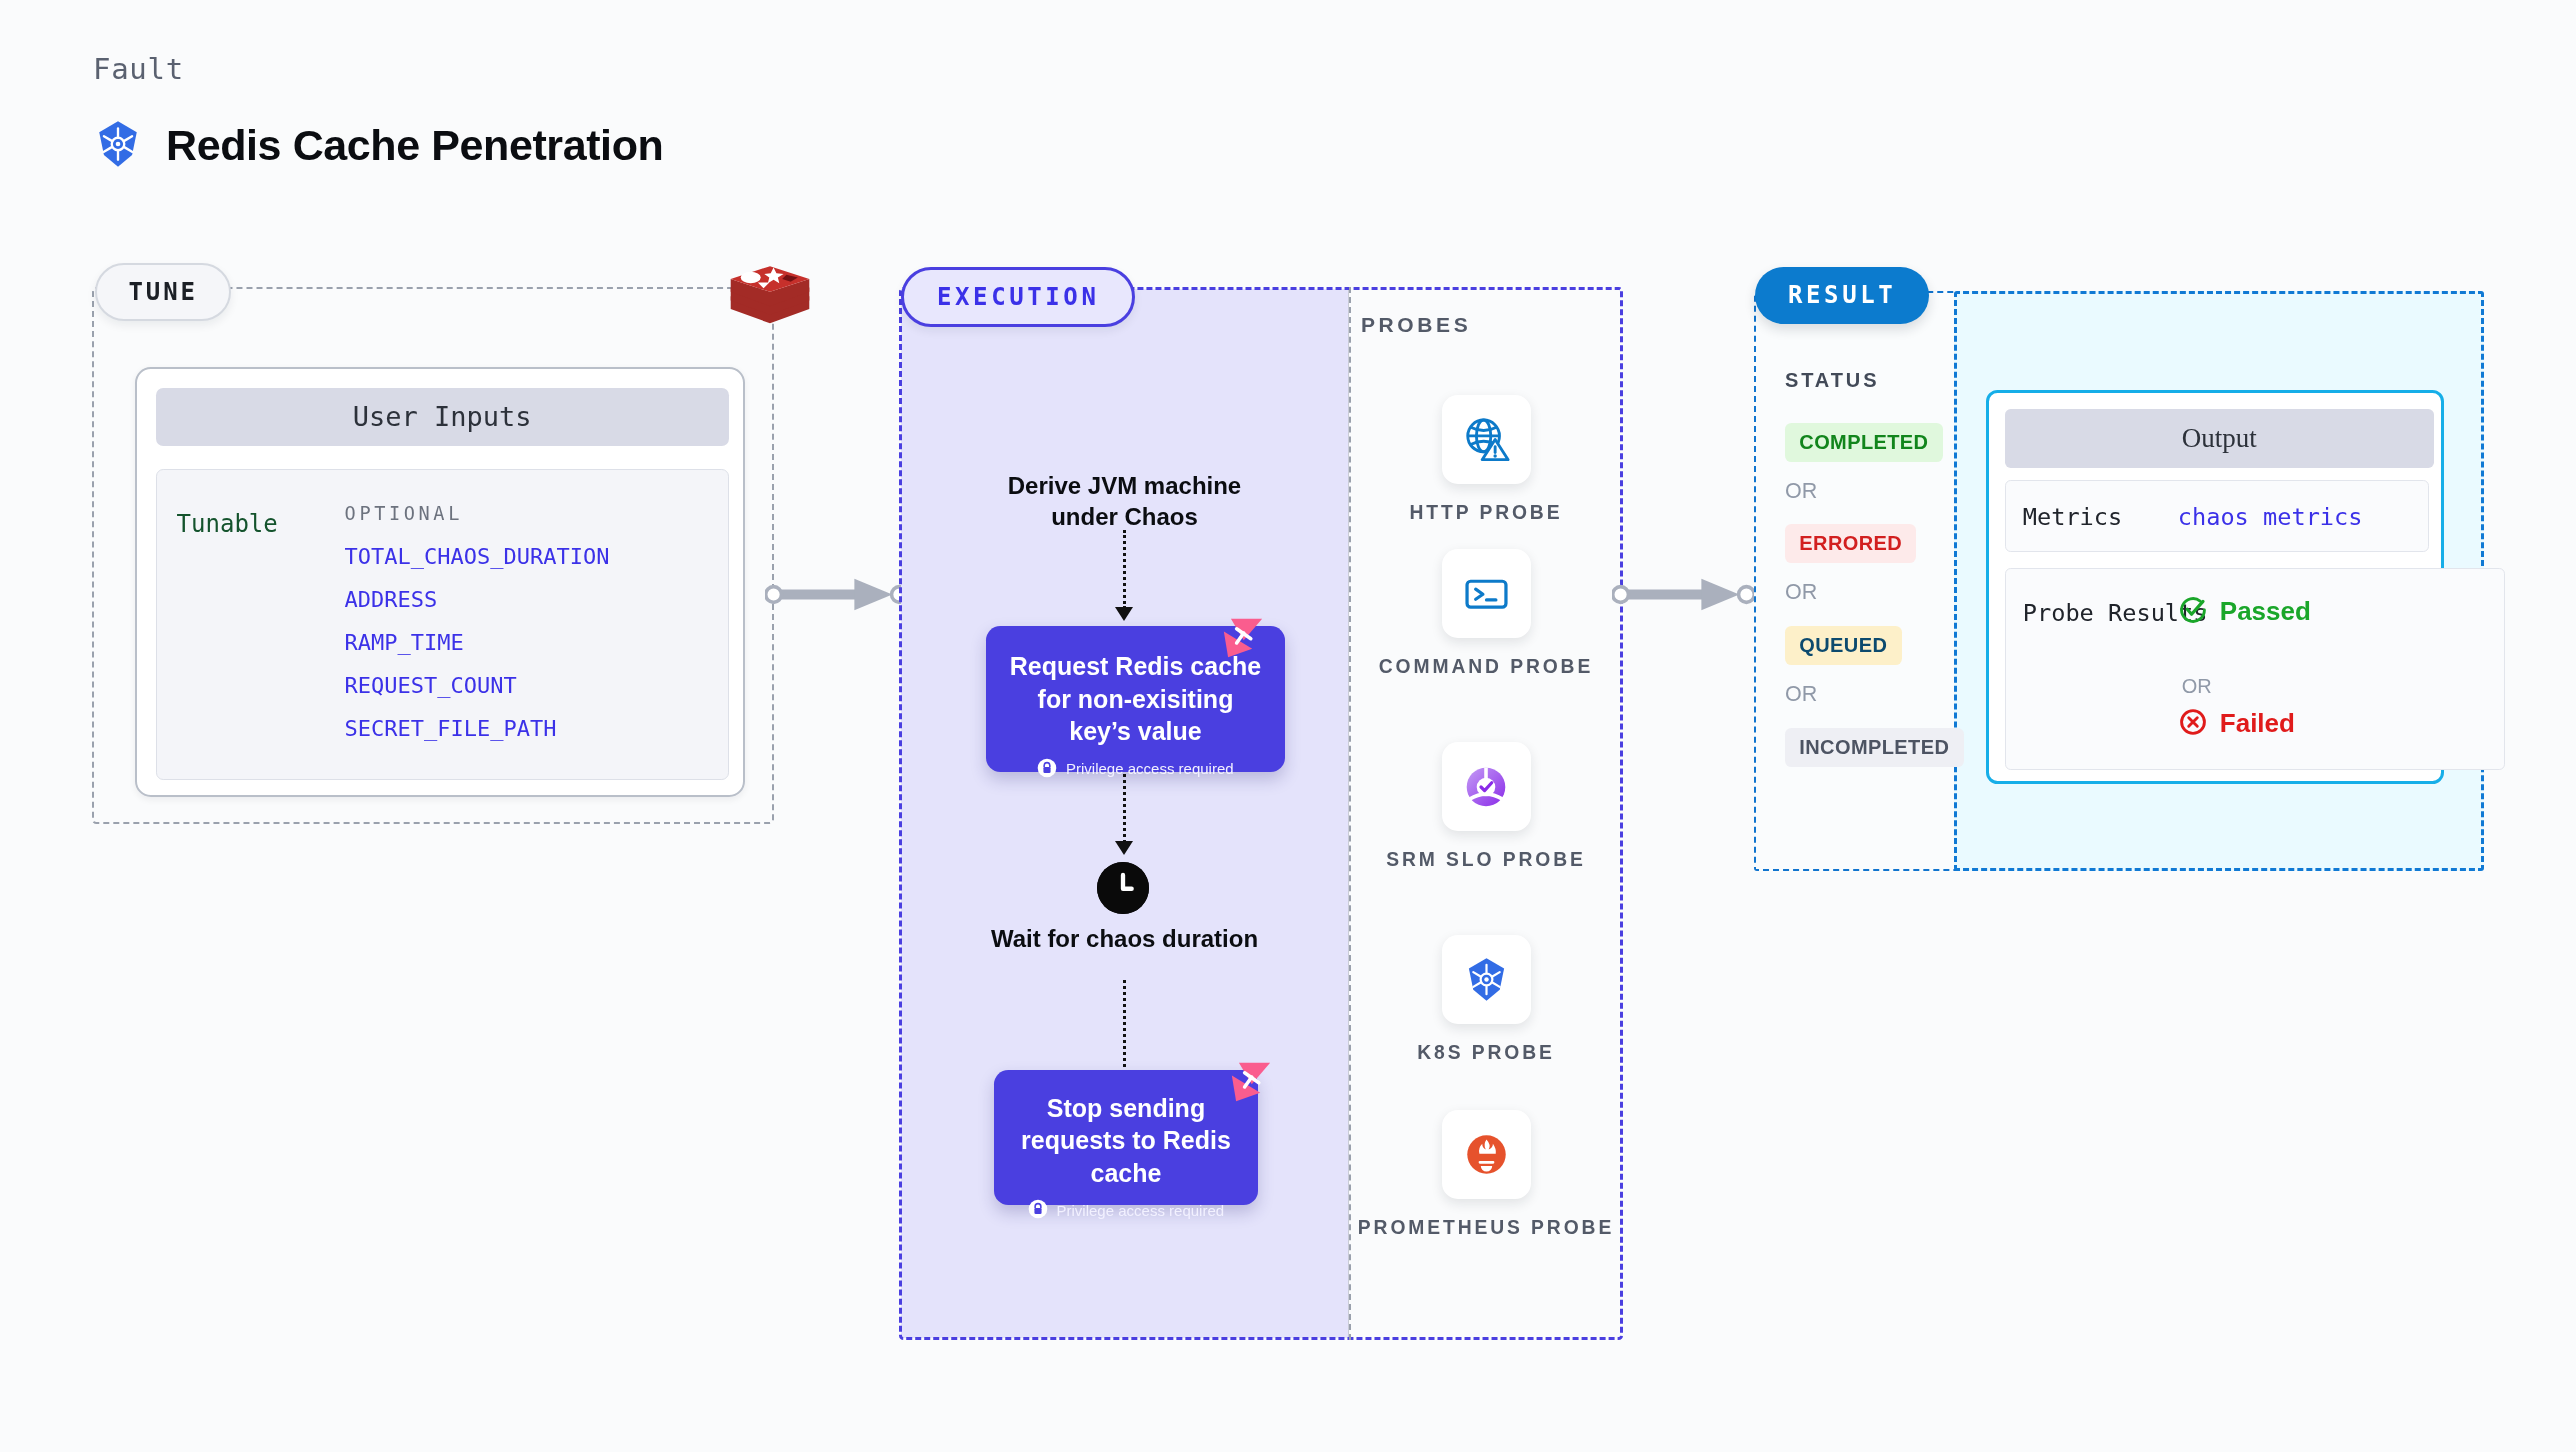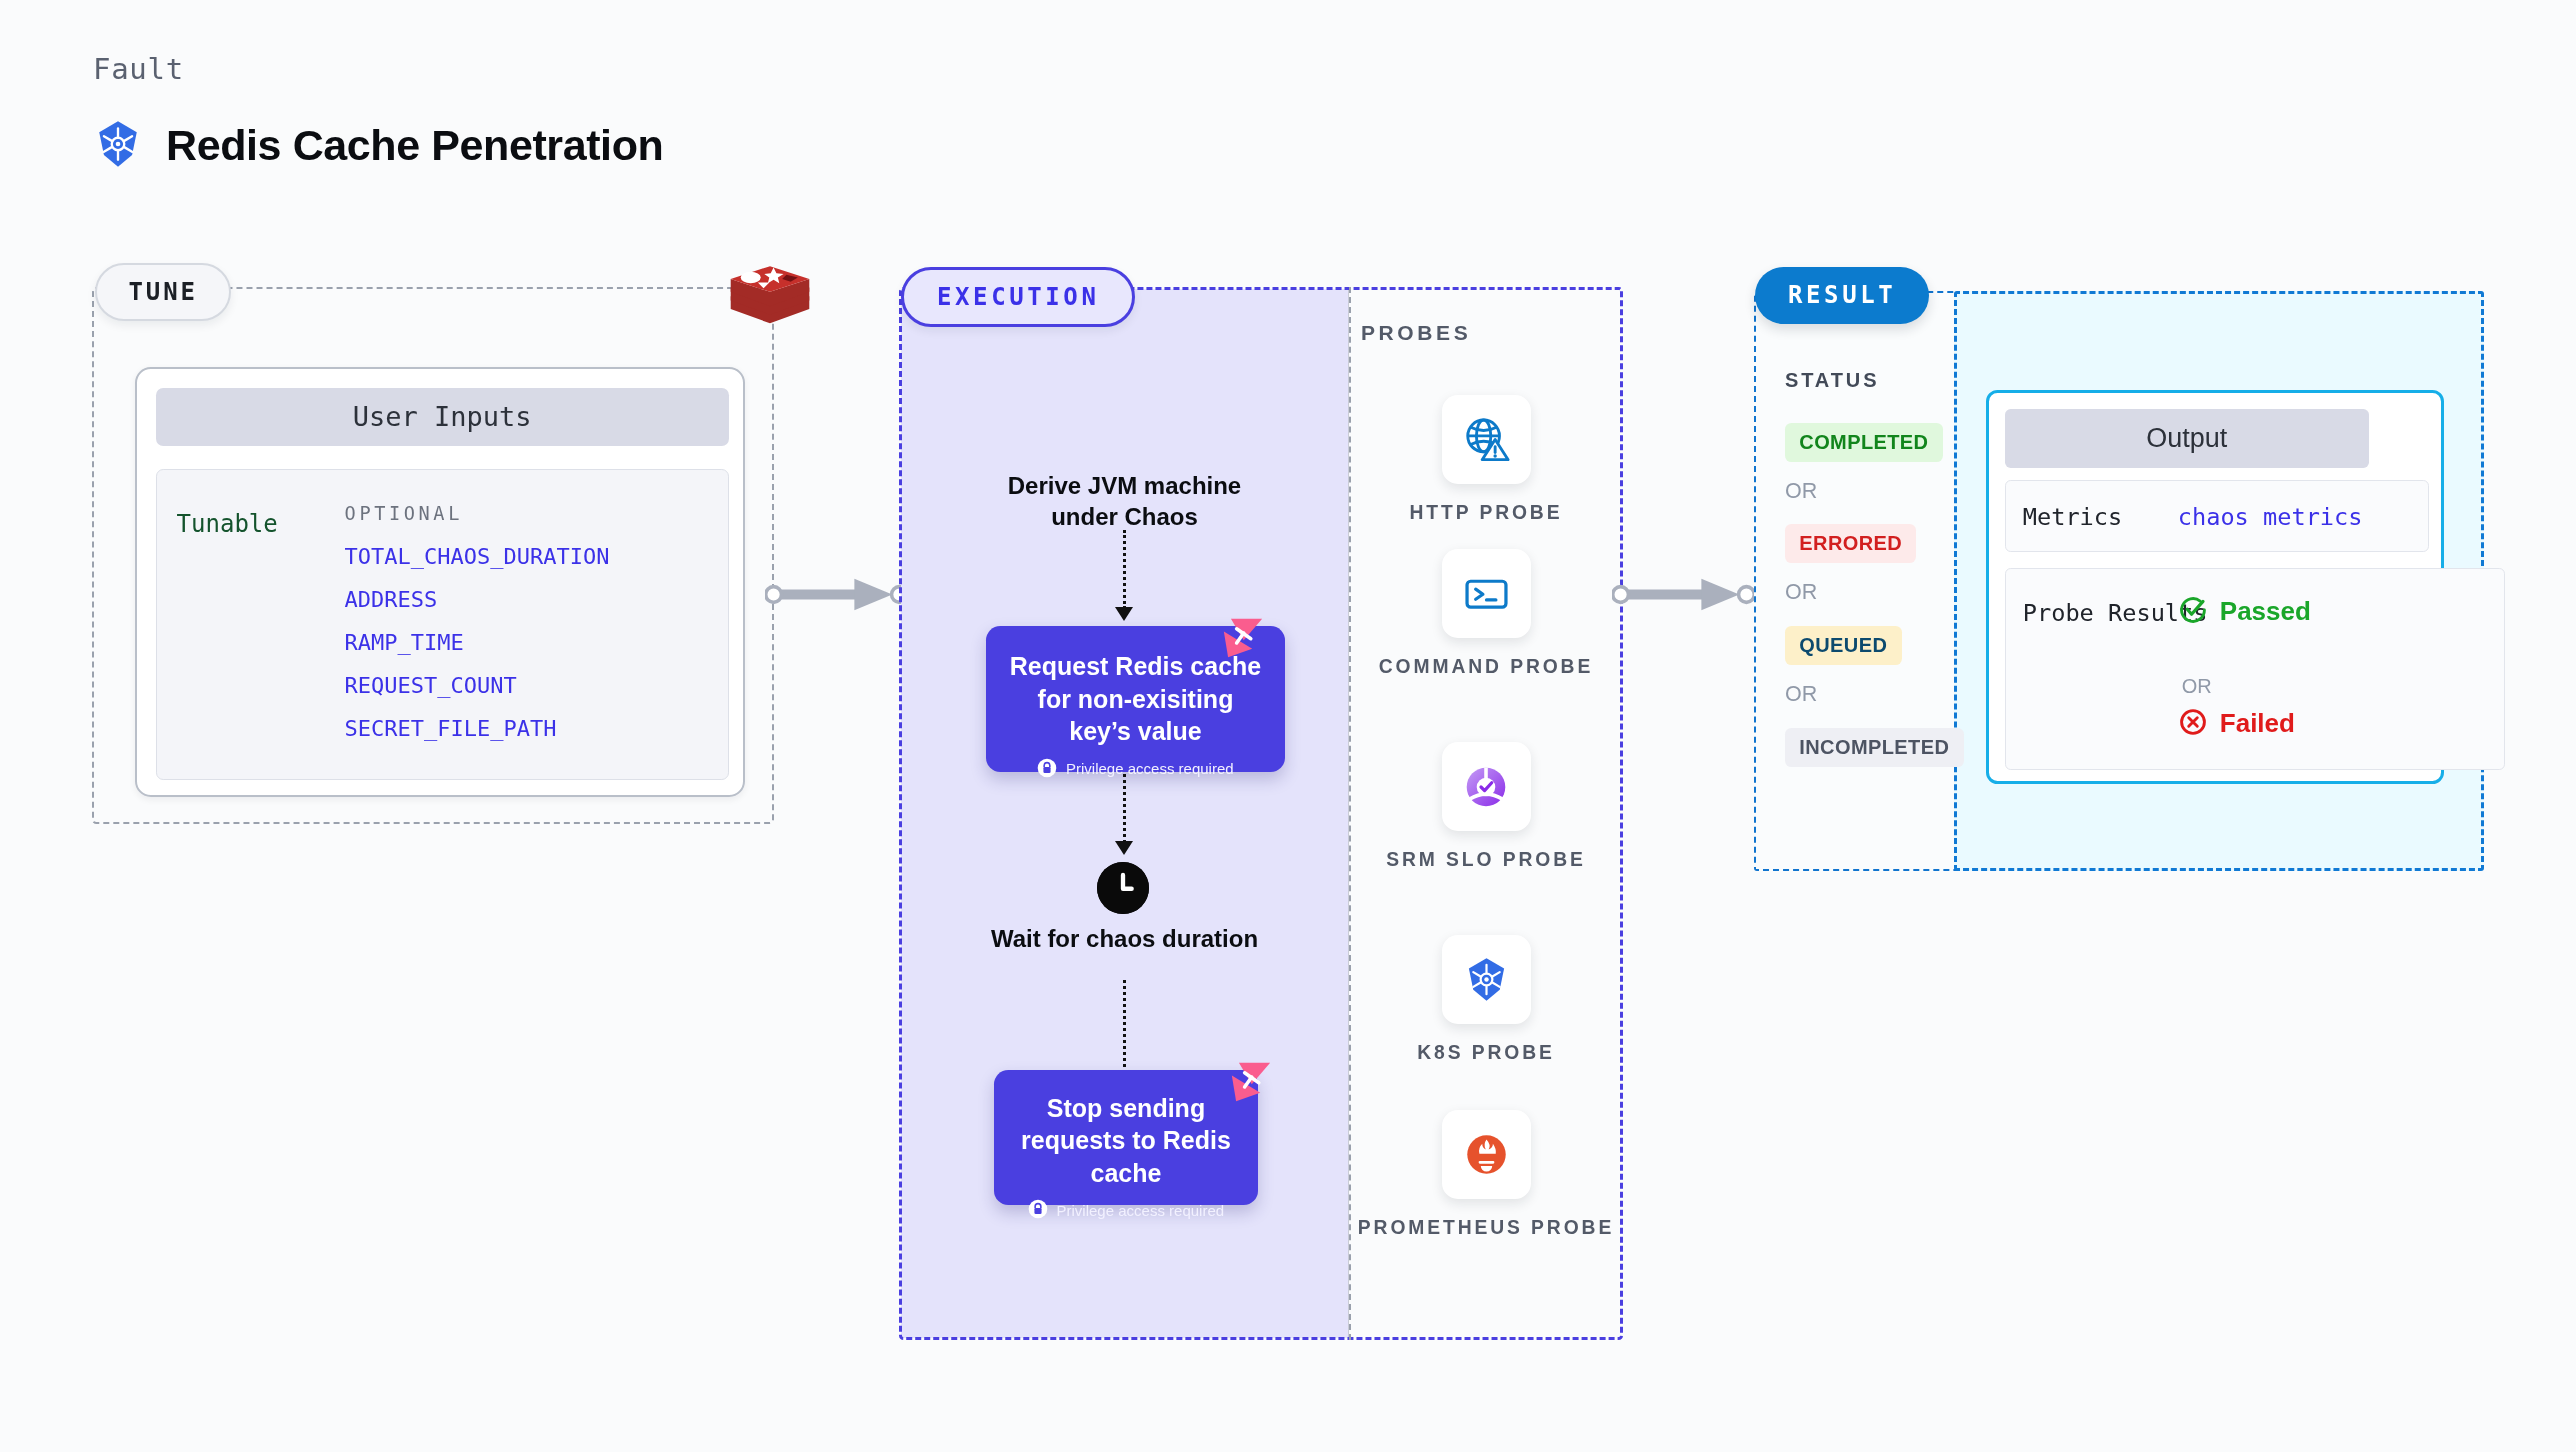--- a/index.html
+++ b/index.html
@@ -115,21 +115,21 @@
   .priv-text { font-size: 15px; color: #f2f1ff; }
   .lit-badge { position: absolute; width: 50px; height: 44px; }
   .clock {
     position: absolute; width: 52px; height: 52px; border-radius: 50%; background: #0a0a0a;
   }
   #probes-left-border {
     position: absolute; left: 1349px; top: 287px; width: 0; height: 1053px;
     border-left: 2.1px dashed #9aa1ad;
   }
   #probes-label {
-    position: absolute; left: 1361px; top: 321px;
+    position: absolute; left: 1361px; top: 313px;
     font-size: 21px; font-weight: bold; color: #535a68; letter-spacing: 3.6px;
   }
   .probe { position: absolute; width: 274px; text-align: center; }
   .probe-tile {
     width: 89px; height: 89px; margin: 0 auto; background: #fff;
     border-radius: 15.8px; box-shadow: 0 4.3px 11.5px rgba(20,25,40,.10);
     display: flex; align-items: center; justify-content: center;
   }
   .probe-label {
     margin-top: 15.8px; font-size: 19.3px; font-weight: bold; color: #535a68;
@@ -164,24 +164,24 @@
   }
   .or-text {
     position: absolute; left: 1785px; font-size: 21.5px; color: #9099a8;
   }
 
   #output-card {
     position: absolute; left: 1986px; top: 390px; width: 458px; height: 394px;
     background: #fff; border: 3.6px solid #16aee8; border-radius: 11.5px;
   }
   #output-header {
-    position: absolute; left: 15.8px; top: 15.8px; width: 364px; height: 59px;
+    position: absolute; left: 15.8px; top: 15.8px; width: 429px; height: 59px;
     background: #d8dae6; border-radius: 5.7px;
     display: flex; align-items: center; justify-content: center;
-    font-family: Liberation Sans, sans-serif; font-size: 27px; color: #2c313a;
+    font-family: Liberation Serif, serif; font-size: 27px; color: #2c313a;
   }
   #metrics-box {
     position: absolute; left: 15.8px; top: 87px; width: 424px; height: 72px;
     background: #fafbfd; border: 1.4px solid #e2e5ec; border-radius: 5.7px;
   }
   #metrics-label {
     position: absolute; left: 17px; top: 21.5px;
     font-family: "DejaVu Sans Mono", monospace; font-size: 23.6px; color: #20242b;
   }
   #metrics-value {

